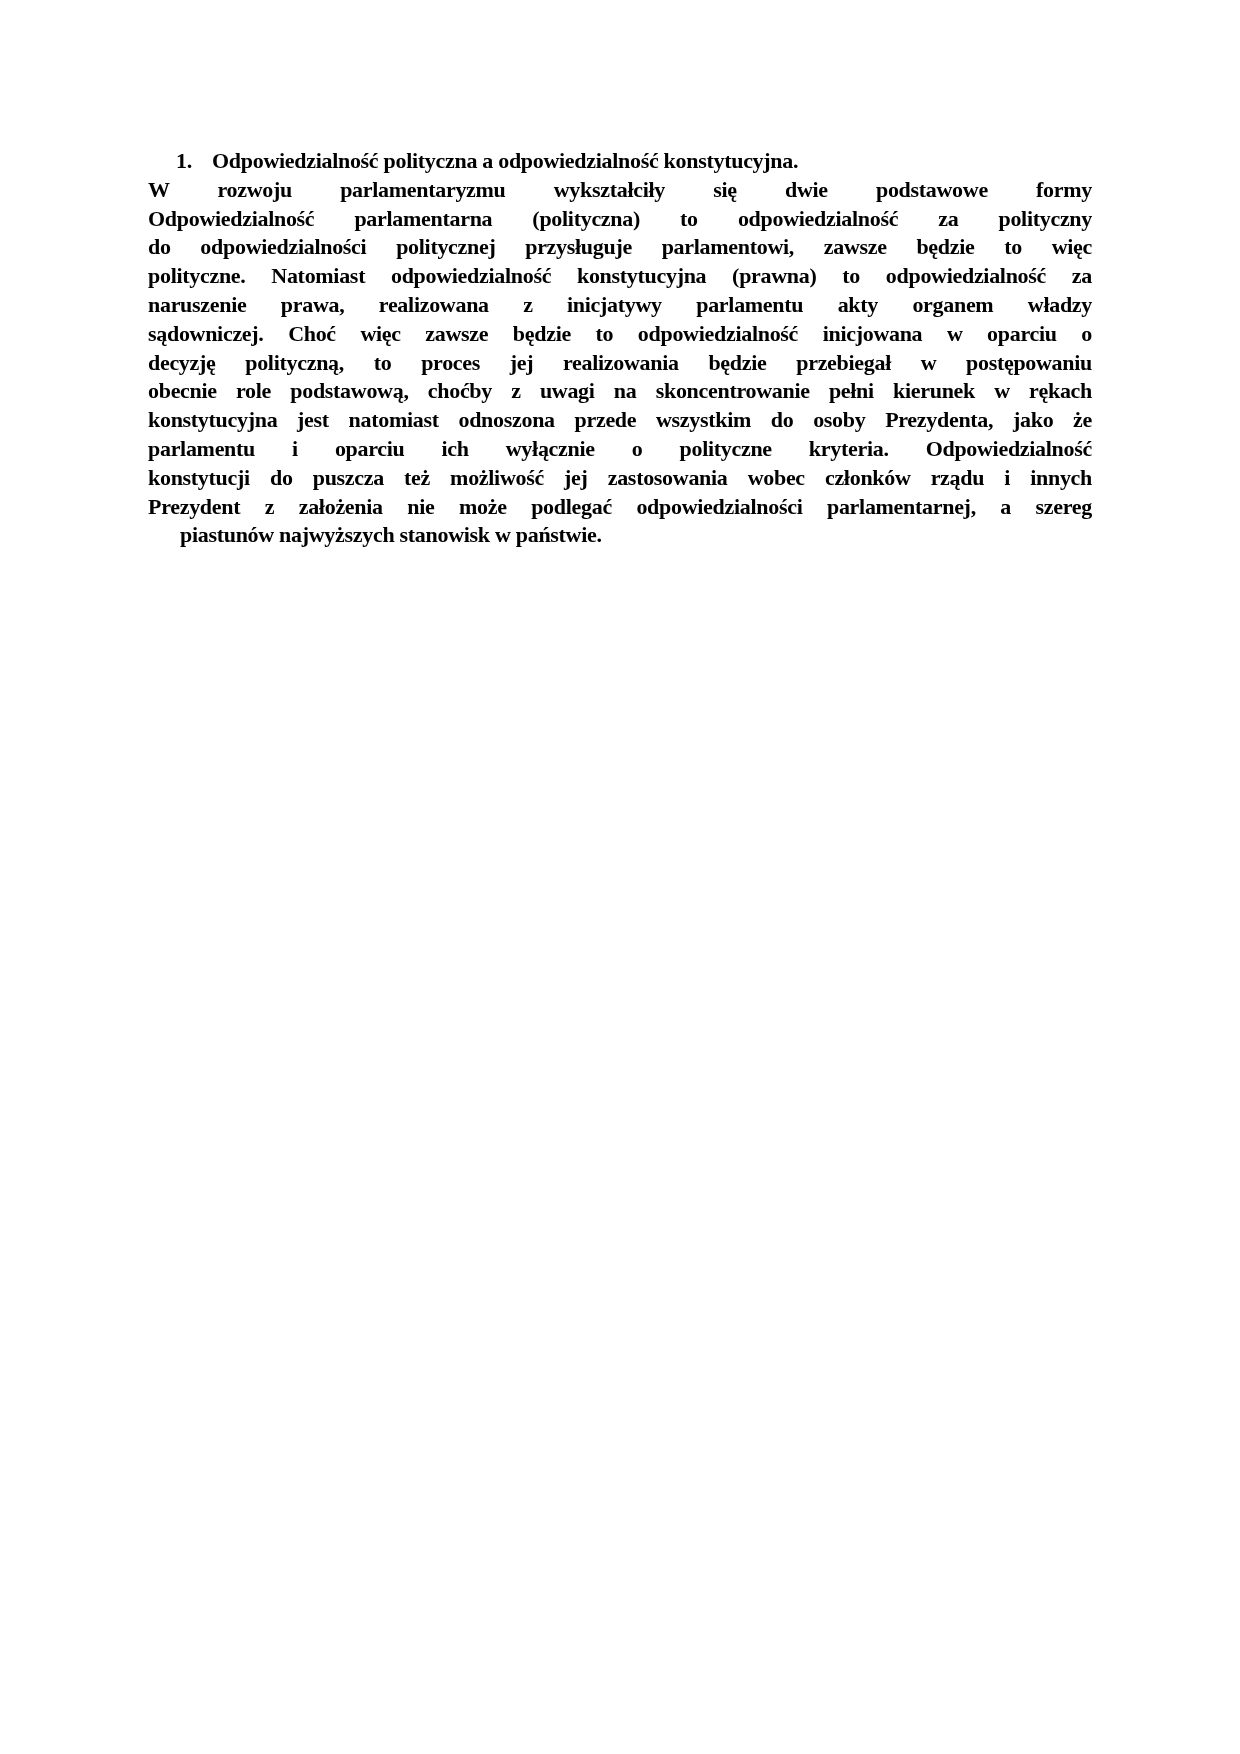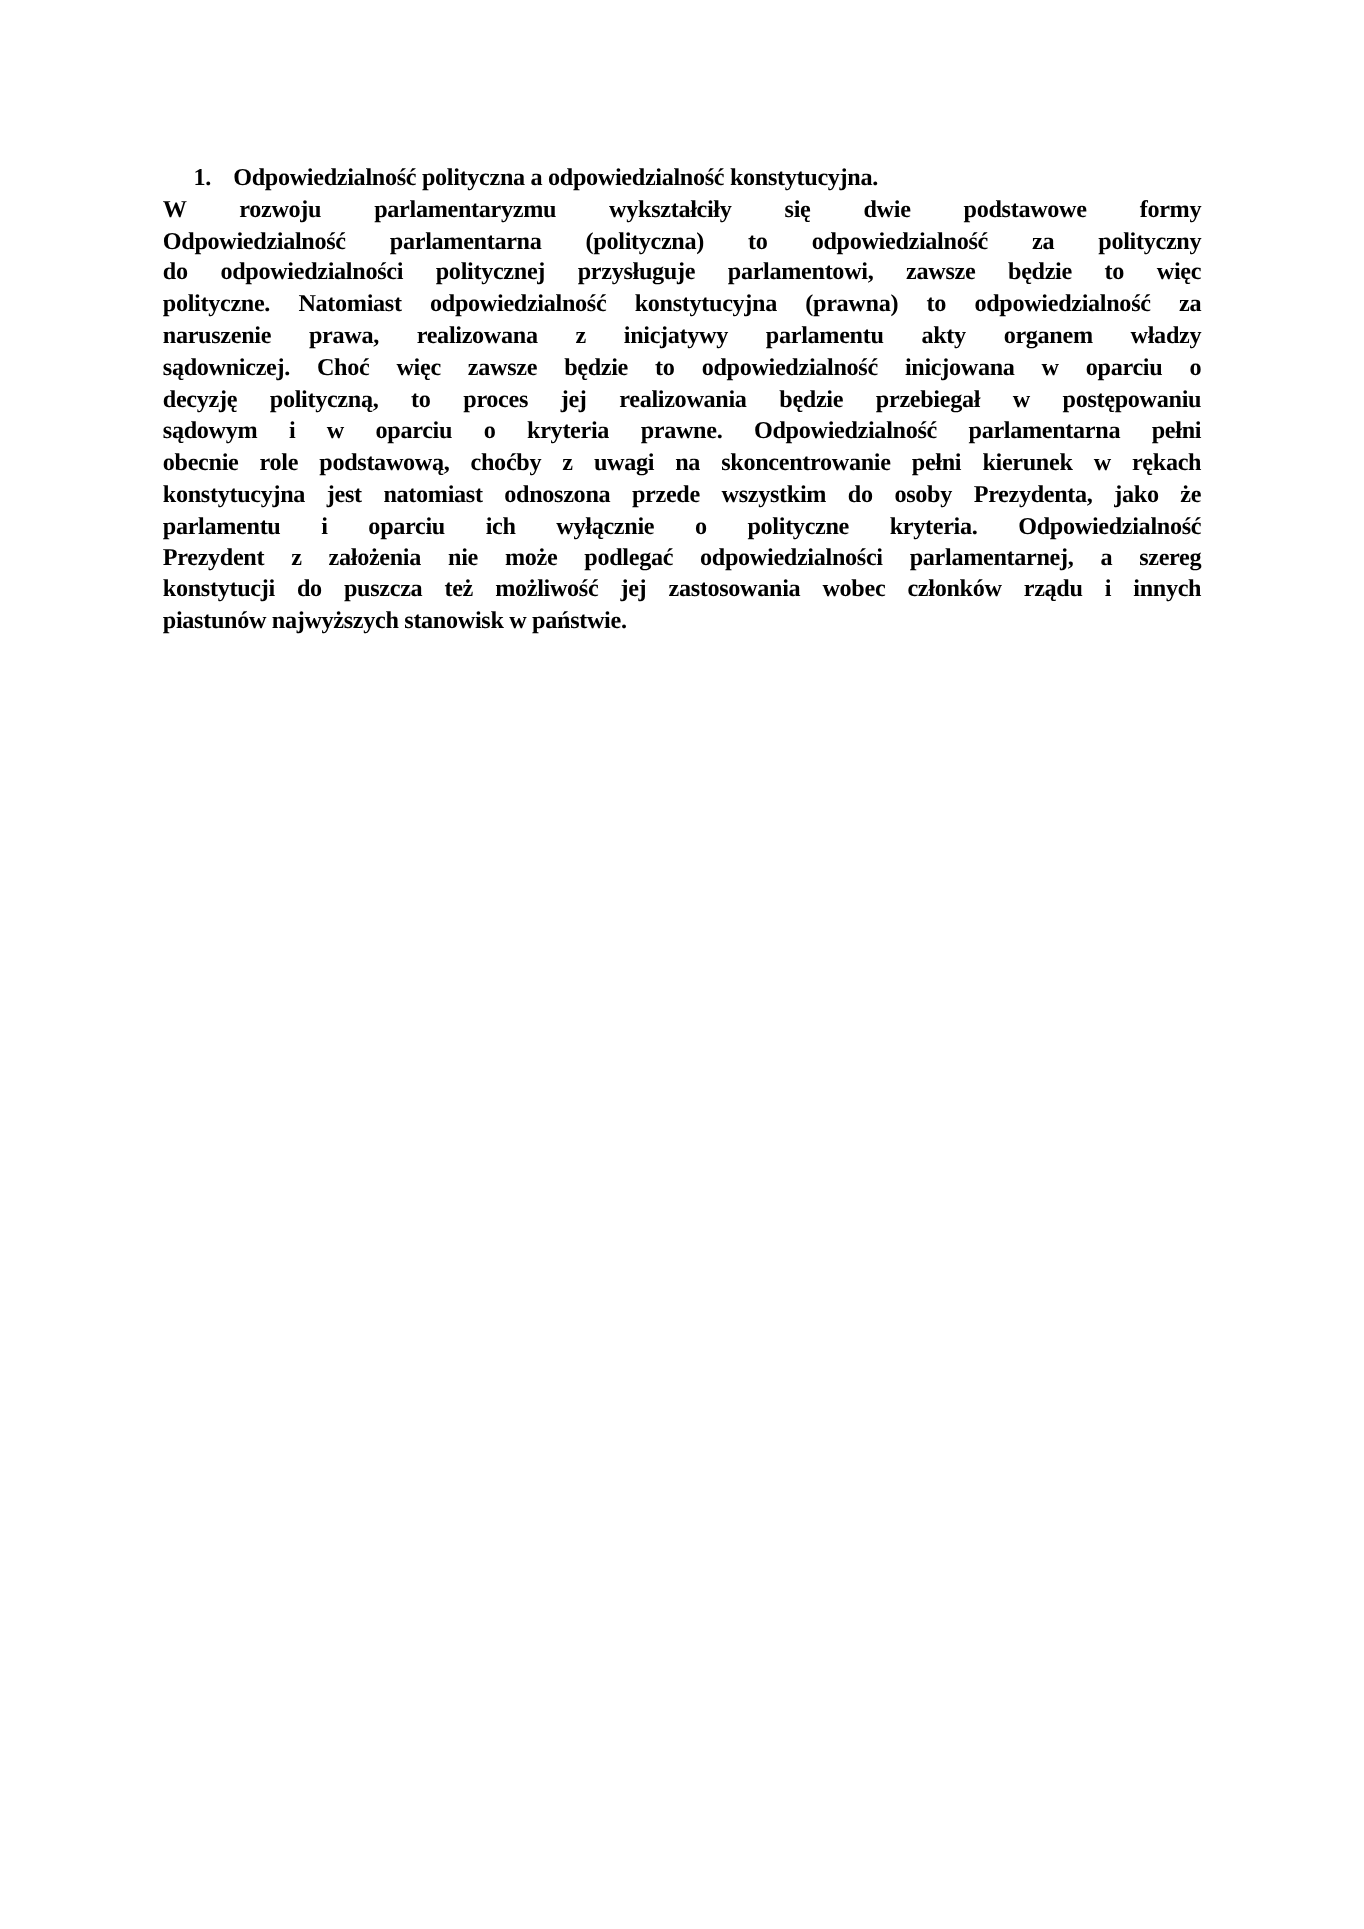--- a/index.html
+++ b/index.html
@@ -44,41 +44,41 @@
     }
     .body-line {
       display: block;
       text-align: justify;
       text-align-last: justify;
       white-space: nowrap;
       overflow: visible;
     }
     .body-line.last {
       text-align-last: left;
+      margin-left: 32px;
     }
   </style>
 </head>
 <body>
 
 <div class="page">
   <div class="content">
     <div class="heading">
       <span class="num">1.</span>
       <span>Odpowiedzialność polityczna a odpowiedzialność konstytucyjna.</span>
     </div>
     <div>
       <span class="body-line">W rozwoju parlamentaryzmu wykształciły się dwie podstawowe formy</span>
       <span class="body-line">Odpowiedzialność parlamentarna (polityczna) to odpowiedzialność za polityczny</span>
       <span class="body-line">do odpowiedzialności politycznej przysługuje parlamentowi, zawsze będzie to więc</span>
       <span class="body-line">polityczne. Natomiast odpowiedzialność konstytucyjna (prawna) to odpowiedzialność za</span>
       <span class="body-line">naruszenie prawa, realizowana z inicjatywy parlamentu akty organem władzy</span>
       <span class="body-line">sądowniczej. Choć więc zawsze będzie to odpowiedzialność inicjowana w oparciu o</span>
       <span class="body-line">decyzję polityczną, to proces jej realizowania będzie przebiegał w postępowaniu</span>
-      <span class="body-line">sądowym i w oparciu o kryteria prawne. Odpowiedzialność parlamentarna pełni</span>
       <span class="body-line">obecnie role podstawową, choćby z uwagi na skoncentrowanie pełni kierunek w rękach</span>
       <span class="body-line">konstytucyjna jest natomiast odnoszona przede wszystkim do osoby Prezydenta, jako że</span>
       <span class="body-line">parlamentu i oparciu ich wyłącznie o polityczne kryteria. Odpowiedzialność</span>
+      <span class="body-line">konstytucji do puszcza też możliwość jej zastosowania wobec członków rządu i innych</span>
       <span class="body-line">Prezydent z założenia nie może podlegać odpowiedzialności parlamentarnej, a szereg</span>
-      <span class="body-line">konstytucji do puszcza też możliwość jej zastosowania wobec członków rządu i innych</span>
       <span class="body-line last">piastunów najwyższych stanowisk w państwie.</span>
     </div>
   </div>
 </div>
 
 </body></html>

